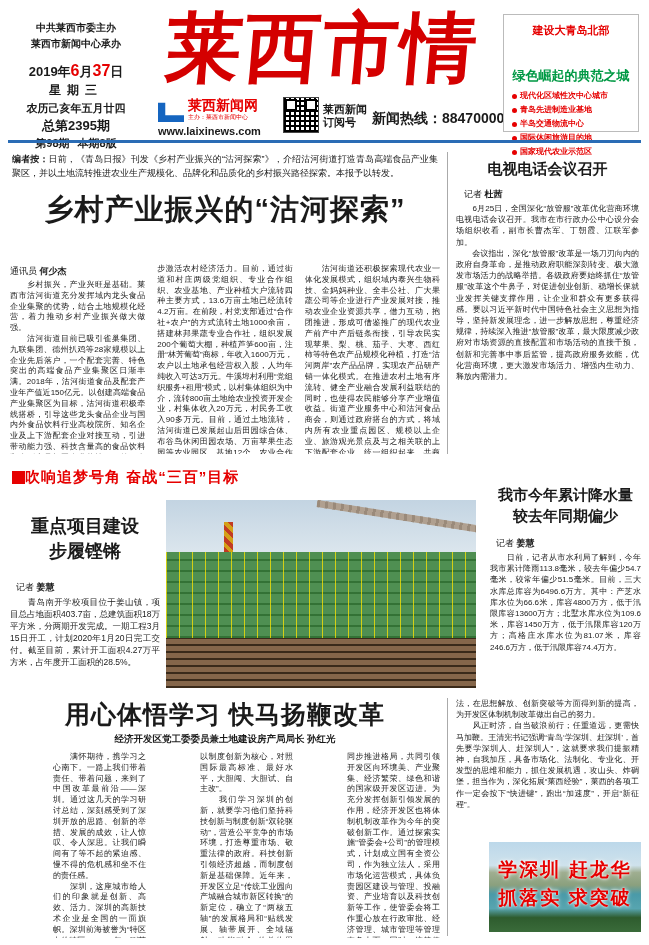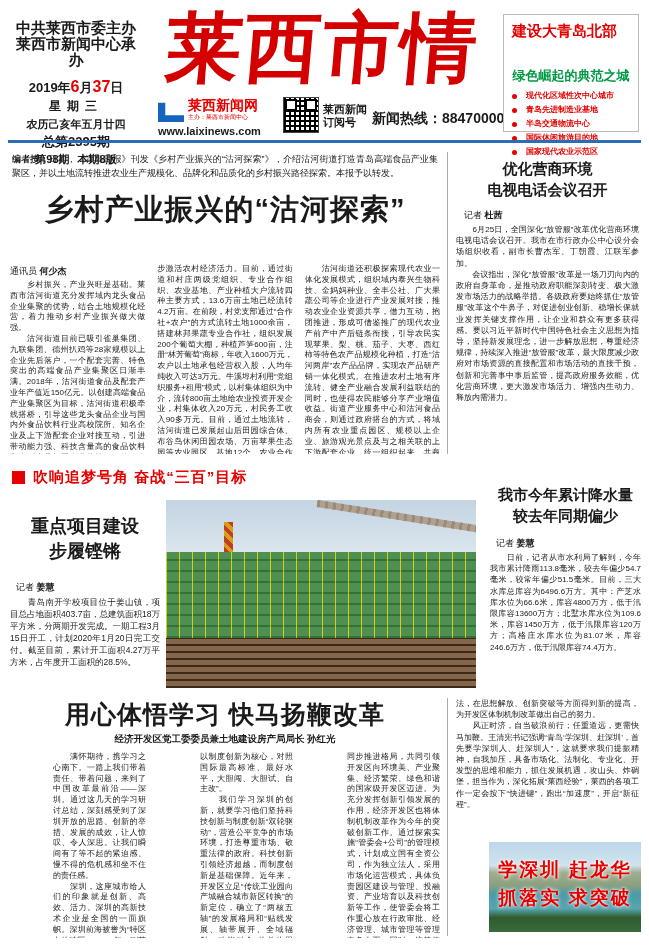--- a/index.html
+++ b/index.html
@@ -1,20 +1,20 @@
 <!DOCTYPE html>
 <html><head>
 <meta charset="utf-8">
 <style>
   html,body{margin:0;padding:0;background:#888;}
   .page{position:relative;width:649px;height:945px;background:#fff;overflow:hidden;
         font-family:"Liberation Sans","DejaVu Sans",sans-serif;color:#1a1a1a;}
   
   .mast-left{position:absolute;left:12px;top:20px;width:128px;text-align:center;font-weight:bold;}
-  .mast-left .ln{font-size:15px;line-height:16px;}
+  .mast-left .ln{font-size:10px;line-height:16px;}
   .mast-date{font-size:13px;margin-top:10px;line-height:18px;}
   .mast-date .red{color:#e60000;font-size:16px;}
   .mast-week{font-size:12px;letter-spacing:6px;line-height:18px;}
   .mast-lunar{font-size:11px;line-height:18px;}
   .mast-issue{font-size:13px;margin-top:0;line-height:18px;}
   .mast-issue2{font-size:11px;line-height:17px;display:flex;justify-content:center;gap:8px;}
   .mast-title{position:absolute;left:150px;top:2px;width:345px;height:92px;
       font-family:"DejaVu Serif","Liberation Serif",serif;font-weight:bold;color:#d40000;
       font-size:76px;line-height:92px;text-align:center;letter-spacing:2px;
       transform:skewX(-5deg);white-space:nowrap;}
@@ -28,43 +28,43 @@
   .logo-url{font-weight:bold;font-size:11px;line-height:14px;margin-top:2px;}
   .qr{position:absolute;left:283px;top:97px;width:34px;height:34px;border:1px solid #444;
       background-image:repeating-linear-gradient(0deg,#000 0 2px,transparent 2px 5px),
                        repeating-linear-gradient(90deg,#000 0 2px,#fff 2px 5px);}
   .qr::before,.qr::after{content:"";position:absolute;width:8px;height:8px;border:2px solid #000;background:#fff;}
   .qr::before{left:1px;top:1px;} .qr::after{right:1px;top:1px;}
   .wechat{position:absolute;left:323px;top:103px;font-weight:bold;font-size:11px;line-height:13px;}
   .hotline{position:absolute;left:372px;top:110px;font-weight:bold;font-size:14px;white-space:nowrap;}
   .slogan-box{position:absolute;left:503px;top:14px;width:136px;height:118px;border:1px solid #bbb;
       padding:7px 8px 0 8px;box-sizing:border-box;}
-  .slogan-l1{color:#e60000;font-weight:bold;font-size:15px;line-height:17px;}
+  .slogan-l1{color:#e60000;font-weight:bold;font-size:11px;text-align:center;line-height:17px;}
   .slogan-l2{color:#009944;font-weight:bold;font-size:13px;text-align:center;line-height:17px;margin-bottom:5px;margin-top:28px;}
-  .slogan-item{color:#e60000;font-weight:bold;font-size:8px;line-height:14px;display:flex;align-items:center;gap:9px;}
+  .slogan-item{color:#e60000;font-weight:bold;font-size:8px;line-height:14px;display:flex;align-items:center;gap:3px;}
   .slogan-dot{width:5px;height:5px;border-radius:50%;background:#e60000;flex:0 0 auto;}
   .blue-rule{position:absolute;left:8px;right:8px;top:140px;height:3px;background:#2a6cb5;}
   
   .vrule{position:absolute;width:1px;background:#aaa;}
   
   .editor-note{position:absolute;left:12px;top:152px;width:426px;font-size:9px;line-height:14px;text-align:justify;}
   .editor-note b{font-weight:bold;}
   .lead-headline{position:absolute;left:10px;top:190px;width:430px;text-align:center;
       font-size:29px;font-weight:bold;letter-spacing:1px;white-space:nowrap;}
   .lead-cols{position:absolute;left:10px;top:240px;width:430px;height:214px;display:flex;gap:12px;}
   .lead-col{flex:1;overflow:hidden;margin-top:24px;}
   .byline{font-size:9px;line-height:14px;margin-bottom:2px;}
   .byline b{font-weight:bold;}
   .body-text{font-size:8px;line-height:10.8px;text-align:justify;white-space:pre-wrap;}
   
   .sidebar-top{position:absolute;left:456px;top:158px;width:183px;}
   .side-title{font-size:15px;font-weight:bold;text-align:center;line-height:21px;}
   .sidebar-top .byline{margin:8px 0 2px 8px;}
   
-  .banner{position:absolute;left:12px;top:468px;display:flex;align-items:center;gap:8px;}
+  .banner{position:absolute;left:12px;top:468px;display:flex;align-items:center;}
   .banner-sq{width:13px;height:13px;background:#e60000;}
   .banner-text{color:#e60000;font-weight:bold;font-size:15px;letter-spacing:1px;}
   
   .mid-left{position:absolute;left:10px;top:502px;width:150px;}
   .mid-left-title{font-size:18px;font-weight:bold;text-align:center;line-height:25px;margin-top:12px;}
   .mid-left .byline{margin:16px 0 2px 6px;}
   .photo1{position:absolute;left:166px;top:500px;width:310px;height:188px;overflow:hidden;
       background:linear-gradient(#c3d4e2 0%,#dde7ee 30%,#e9eef2 38%);}
   .p1-crane{position:absolute;left:150px;top:14px;width:180px;height:7px;background:
       repeating-linear-gradient(90deg,#9a8a7a 0 3px,transparent 3px 8px),linear-gradient(#b0a090,#b0a090);
@@ -168,21 +168,20 @@
       <div class="byline"><span>通讯员</span> <b>何少杰</b></div>
       <div class="body-text">　　乡村振兴，产业兴旺是基础。莱西市沽河街道充分发挥域内龙头食品企业集聚的优势，结合土地规模化经营，着力推动乡村产业振兴做大做强。
 　　沽河街道目前已吸引雀巢集团、九联集团、德州扒鸡等28家规模以上企业先后落户，一个配套完善、特色突出的高端食品产业集聚区日渐丰满。2018年，沽河街道食品及配套产业年产值近150亿元。以创建高端食品产业集聚区为目标，沽河街道积极牵线搭桥，引导这些龙头食品企业与国内外食品饮料行业高校院所、知名企业及上下游配套企业对接互动，引进带动能力强、科技含量高的食品饮料和农副产品加工企业落地。目前，嘉士利集团（北方）烘焙产业园、乳业产业园、北大方正农业食品产业园等项目落地洽谈正在加快推进。
 　　与此同时，沽河街道积极推进土地规范有序流转和土地规模化经营，进一</div>
     </div>
     <div class="lead-col body-text">步激活农村经济活力。目前，通过街道和村庄两级党组织、专业合作组织、农业基地、产业种植大户流转四种主要方式，13.6万亩土地已经流转4.2万亩。在前段，村党支部通过“合作社+农户”的方式流转土地1000余亩，搭建林邦果蔬专业合作社，组织发展200个葡萄大棚，种植芦笋600亩，注册“林芳葡萄”商标，年收入1600万元，农户以土地承包经营权入股，人均年纯收入可达3万元。牛溪埠村利用“党组织服务+租用”模式，以村集体组织为中介，流转800亩土地给农业投资开发企业，村集体收入20万元，村民务工收入90多万元。目前，通过土地流转，沽河街道已发展起山后田园综合体、布谷鸟休闲田园农场、万亩苹果生态园等农业园区、基地12个，农业合作组织270余个，粮食种植大户30余户，果园种植大户500余户，建起桃、葡萄、草莓大棚1200余个，拥有山后韭菜等著名农产品牌30余个。</div>
     <div class="lead-col body-text">　　沽河街道还积极探索现代农业一体化发展模式，组织域内泰兴生物科技、金妈妈种业、全丰公社、广大果蔬公司等企业进行产业发展对接，推动农业企业资源共享，借力互动，抱团推进，形成可借鉴推广的现代农业产前产中产后链条衔接，引导农民实现苹果、梨、桃、茄子、大枣、西红柿等特色农产品规模化种植，打造“沽河两岸”农产品品牌，实现农产品研产销一体化模式。在推进农村土地有序流转、健全产业融合发展利益联结的同时，也使得农民能够分享产业增值收益。街道产业服务中心和沽河食品商会，则通过政府搭台的方式，将域内所有农业重点园区、规模以上企业、旅游观光景点及与之相关联的上下游配套企业，统一组织起来，共商共议产业发展，推进产业深度融合。</div>
   </div>
 
   <div class="sidebar-top">
-    <div class="side-title">优化营商环境</div>
     <div class="side-title">电视电话会议召开</div>
     <div class="byline"><span>记者</span> <b>杜茜</b></div>
     <div class="body-text" style="line-height:11.2px;">　　6月25日，全国深化“放管服”改革优化营商环境电视电话会议召开。我市在市行政办公中心设分会场组织收看，副市长曹杰军、丁朝霞、江联军参加。
 　　会议指出，深化“放管服”改革是一场刀刃向内的政府自身革命，是推动政府职能深刻转变、极大激发市场活力的战略举措。各级政府要始终抓住“放管服”改革这个牛鼻子，对促进创业创新、稳增长保就业发挥关键支撑作用，让企业和群众有更多获得感。要以习近平新时代中国特色社会主义思想为指导，坚持新发展理念，进一步解放思想，尊重经济规律，持续深入推进“放管服”改革，最大限度减少政府对市场资源的直接配置和市场活动的直接干预，创新和完善事中事后监管，提高政府服务效能，优化营商环境，更大激发市场活力、增强内生动力、释放内需潜力。</div>
   </div>
 
   <div class="banner">
     <span class="banner-sq"></span>
     <span class="banner-text">吹响追梦号角 奋战“三百”目标</span>
   </div>

